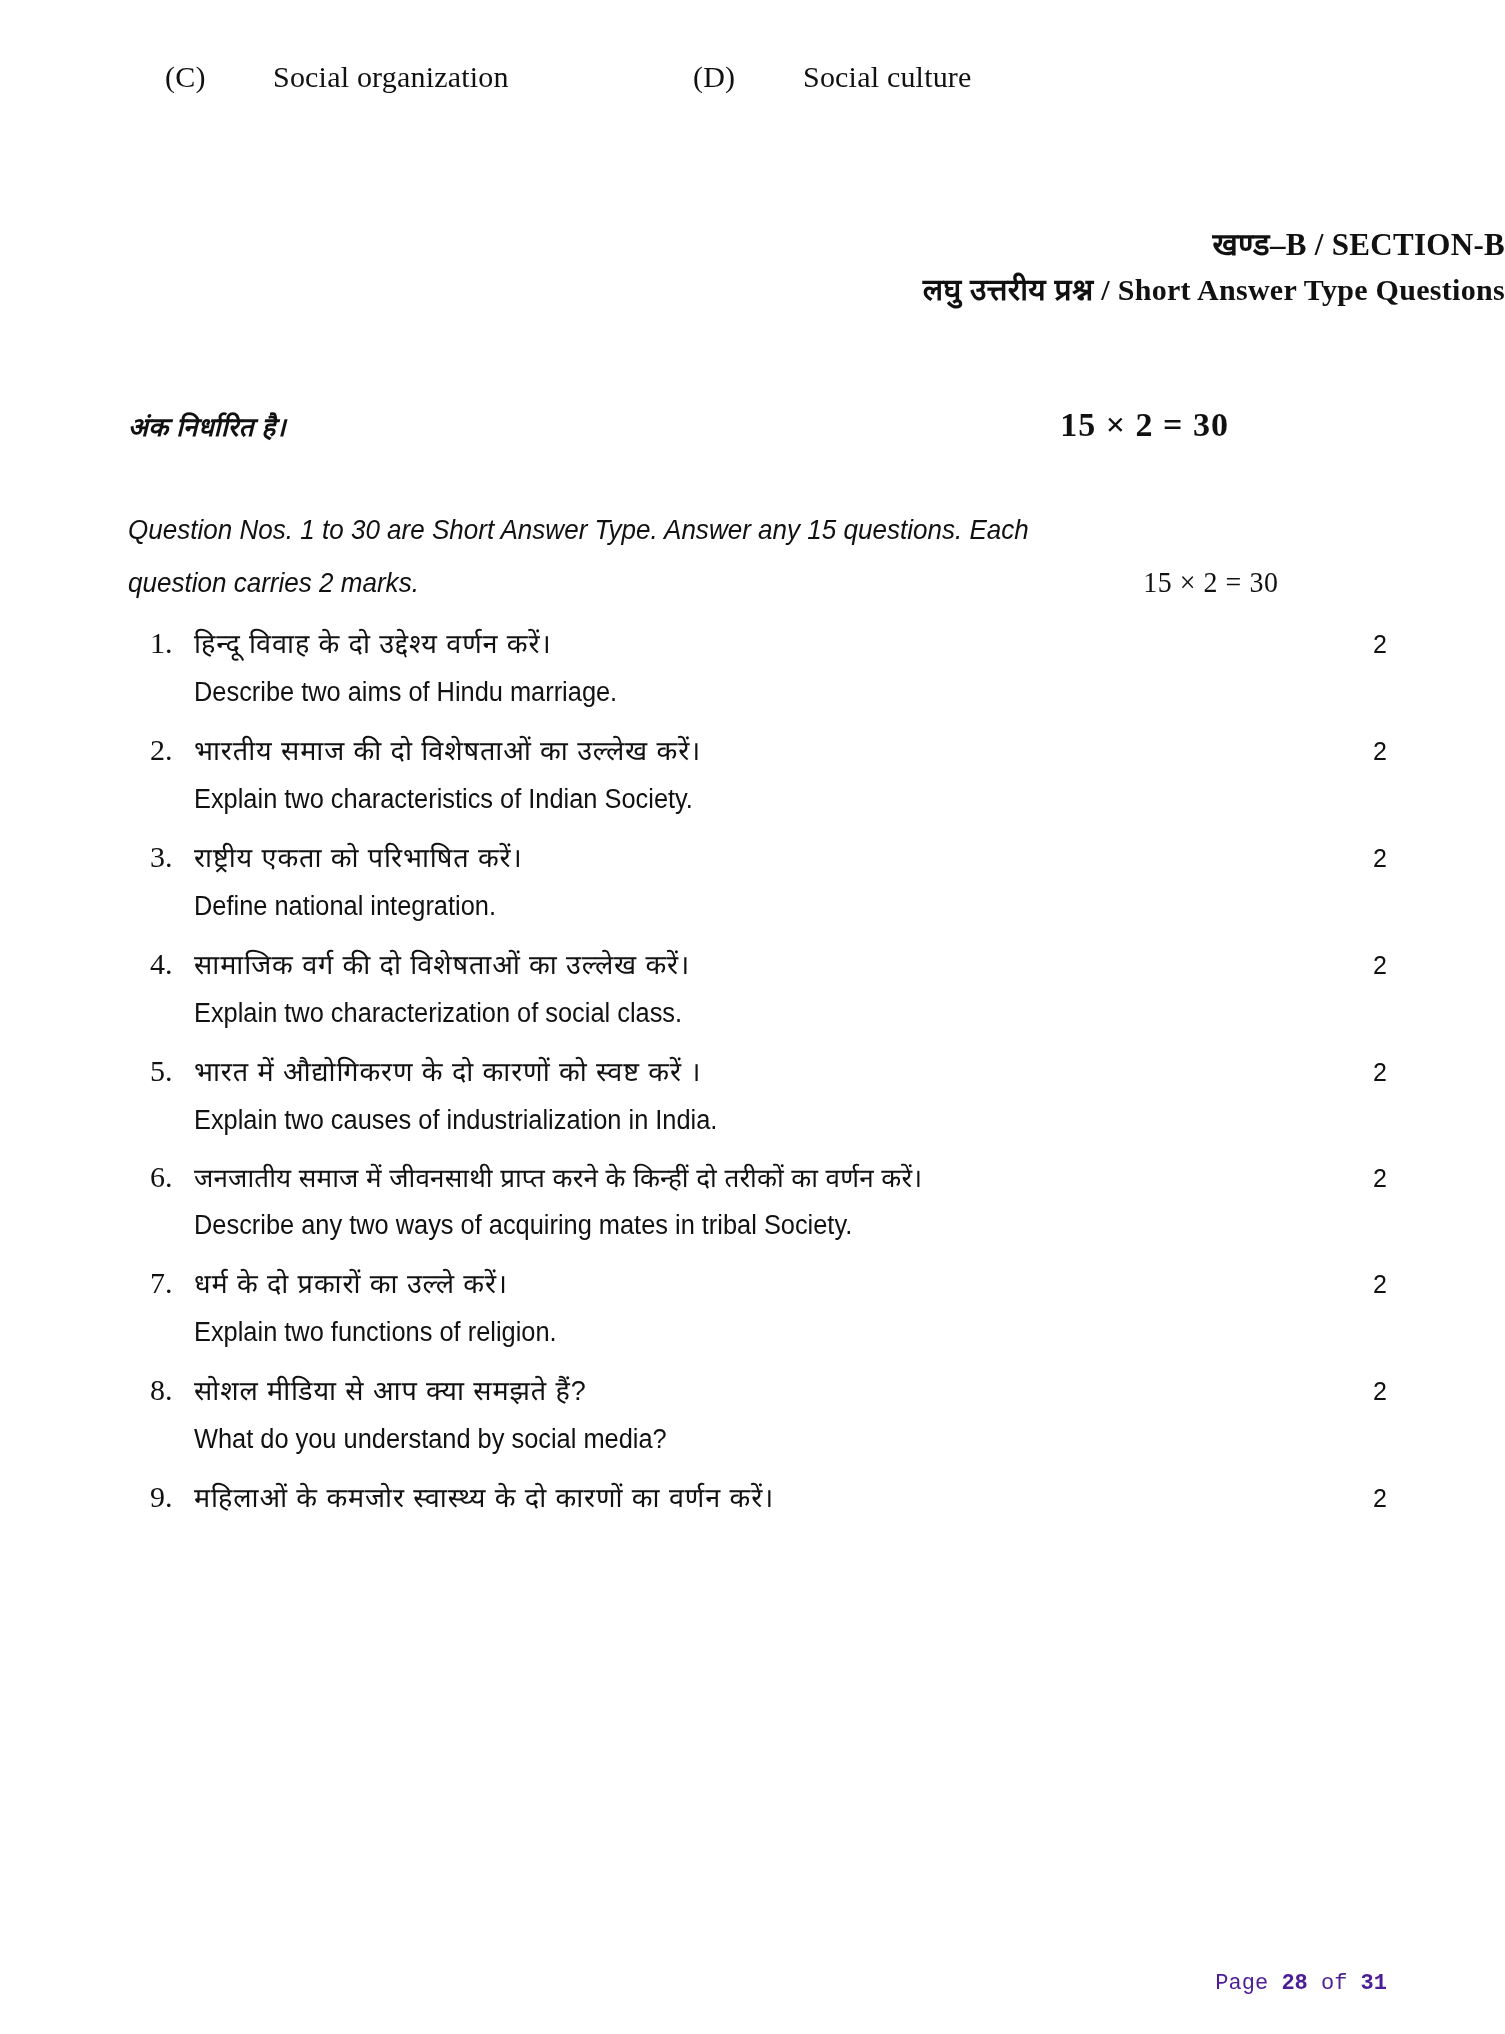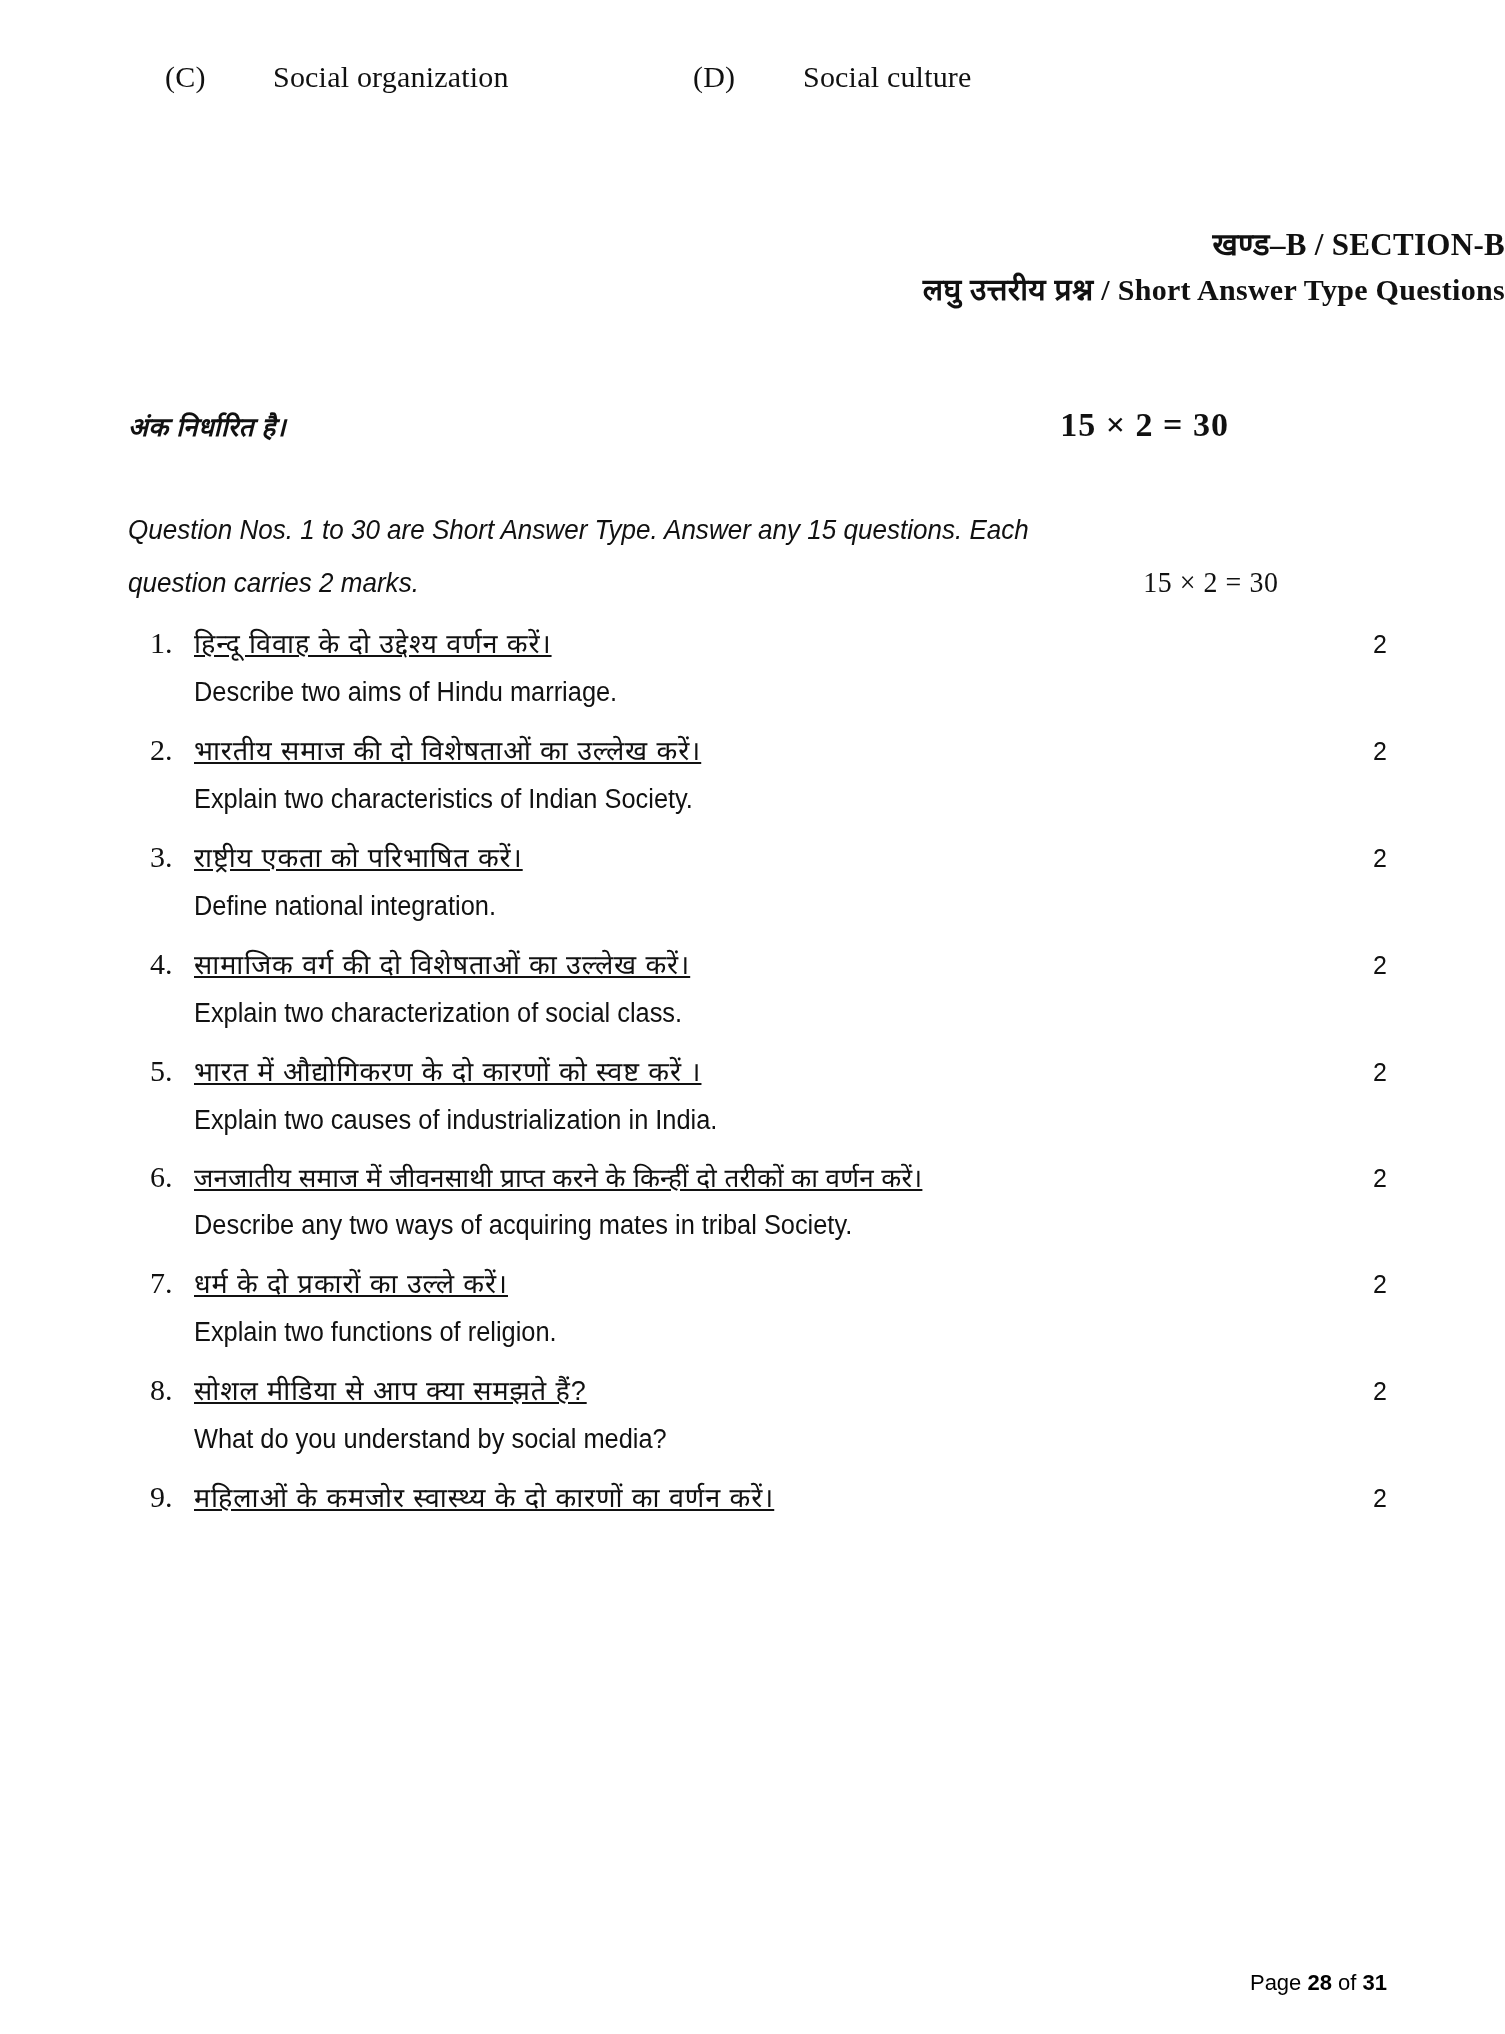--- a/index.html
+++ b/index.html
@@ -139,21 +139,20 @@
     font-size: 30px;
     text-align: left;
   }
   .q-hi-text {
     flex: 1 1 auto;
     font-family: "Liberation Sans", "DejaVu Sans", sans-serif;
     font-size: 27px;
     line-height: 1.45;
     letter-spacing: 0.9px;
     padding-right: 16px;
-    text-decoration: underline;
   }
   .q-marks {
     flex: none;
     width: 48px;
     text-align: right;
     font-family: "Liberation Sans", "DejaVu Sans", sans-serif;
     font-size: 25px;
   }
   .q-en-text {
     margin-left: 44px;
@@ -164,23 +163,23 @@
     transform: scaleX(0.94);
     transform-origin: left center;
   }
   .q-item.compact .q-hi-text { letter-spacing: 0.2px; font-size: 26px; }
 
   
   .footer {
     position: absolute;
     right: 118px;
     bottom: 38px;
-    font-family: Liberation Sans, sans-serif;
+    font-family: Liberation Mono, monospace;
     font-size: 22px;
-    color: #000000;
+    color: #4c1d95;
     white-space: nowrap;
   }
   .footer b { font-weight: bold; }
 </style>
 </head>
 <body>
 
 <div class="page">
 
   <div class="options-row">

